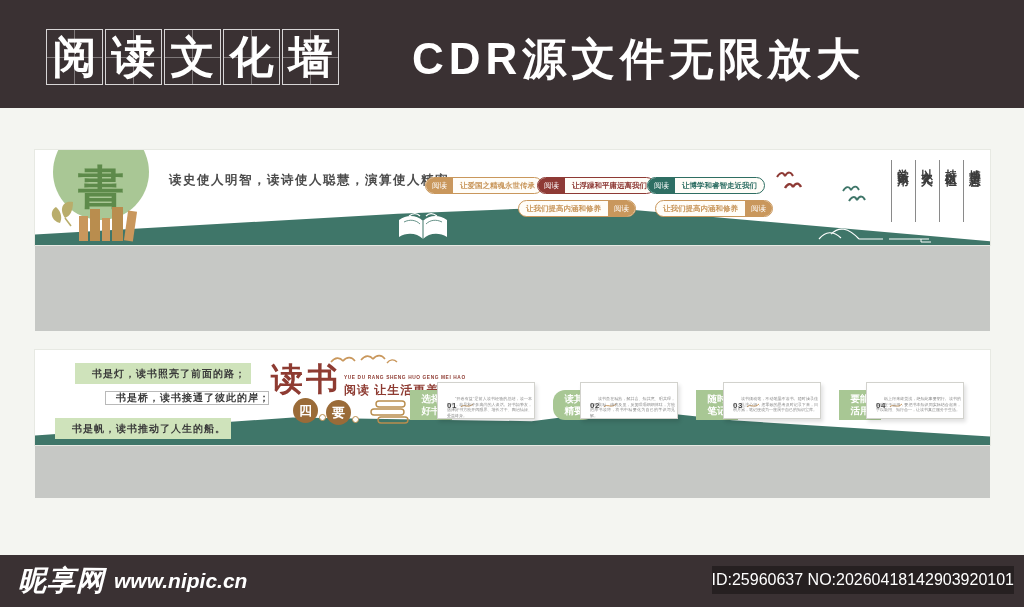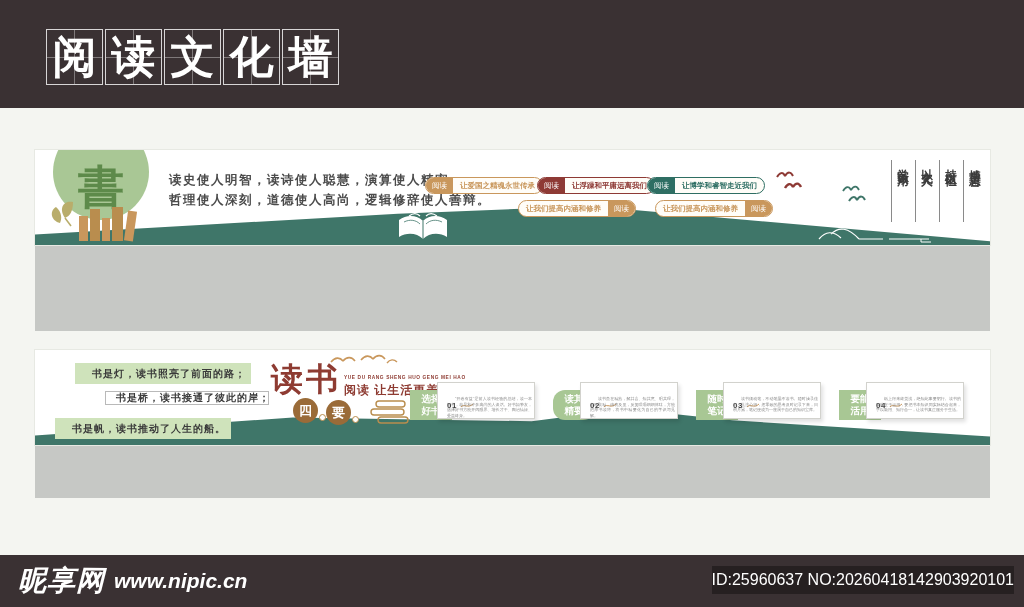--- a/index.html
+++ b/index.html
@@ -100,20 +100,21 @@
       <div class="grid-box">
           <span>文</span>
         </div>
       <div class="grid-box">
           <span>化</span>
         </div>
       <div class="grid-box">
           <span>墙</span>
         </div>
     </div>
+    <div class="header-sub">CDR源文件无限放大</div>
   </div>
 
   <div class="panel panel1">
     <div class="panel-white">
       <div class="wave wave1"></div>
 
       <div class="book-circle">
         <span>書</span>
       </div>
 
@@ -123,21 +124,20 @@
         <path d="M16,22 L22,30" stroke="#b9ad6b" stroke-width="1.5" fill="none"></path>
         <rect x="30" y="20" width="9" height="25" fill="#c9975c"></rect>
         <rect x="41" y="13" width="10" height="32" fill="#b98d4e"></rect>
         <rect x="53" y="22" width="8" height="23" fill="#c9975c"></rect>
         <rect x="63" y="11" width="11" height="34" fill="#b98d4e"></rect>
         <rect x="77" y="15" width="9" height="30" fill="#c9975c" transform="rotate(8 81 30)"></rect>
       </svg>
 
       <div class="intro">
         <div>读史使人明智，读诗使人聪慧，演算使人精密，</div>
-        <div>哲理使人深刻，道德使人高尚，逻辑修辞使人善辩。</div>
       </div>
 
       <div class="pill gold" style="left:390px;top:27px;">
         <span class="tag">阅读</span>
         <span class="txt">让爱国之精魂永世传承</span>
       </div>
       <div class="pill red" style="left:502px;top:27px;">
         <span class="tag">阅读</span>
         <span class="txt">让浮躁和平庸远离我们</span>
       </div>

